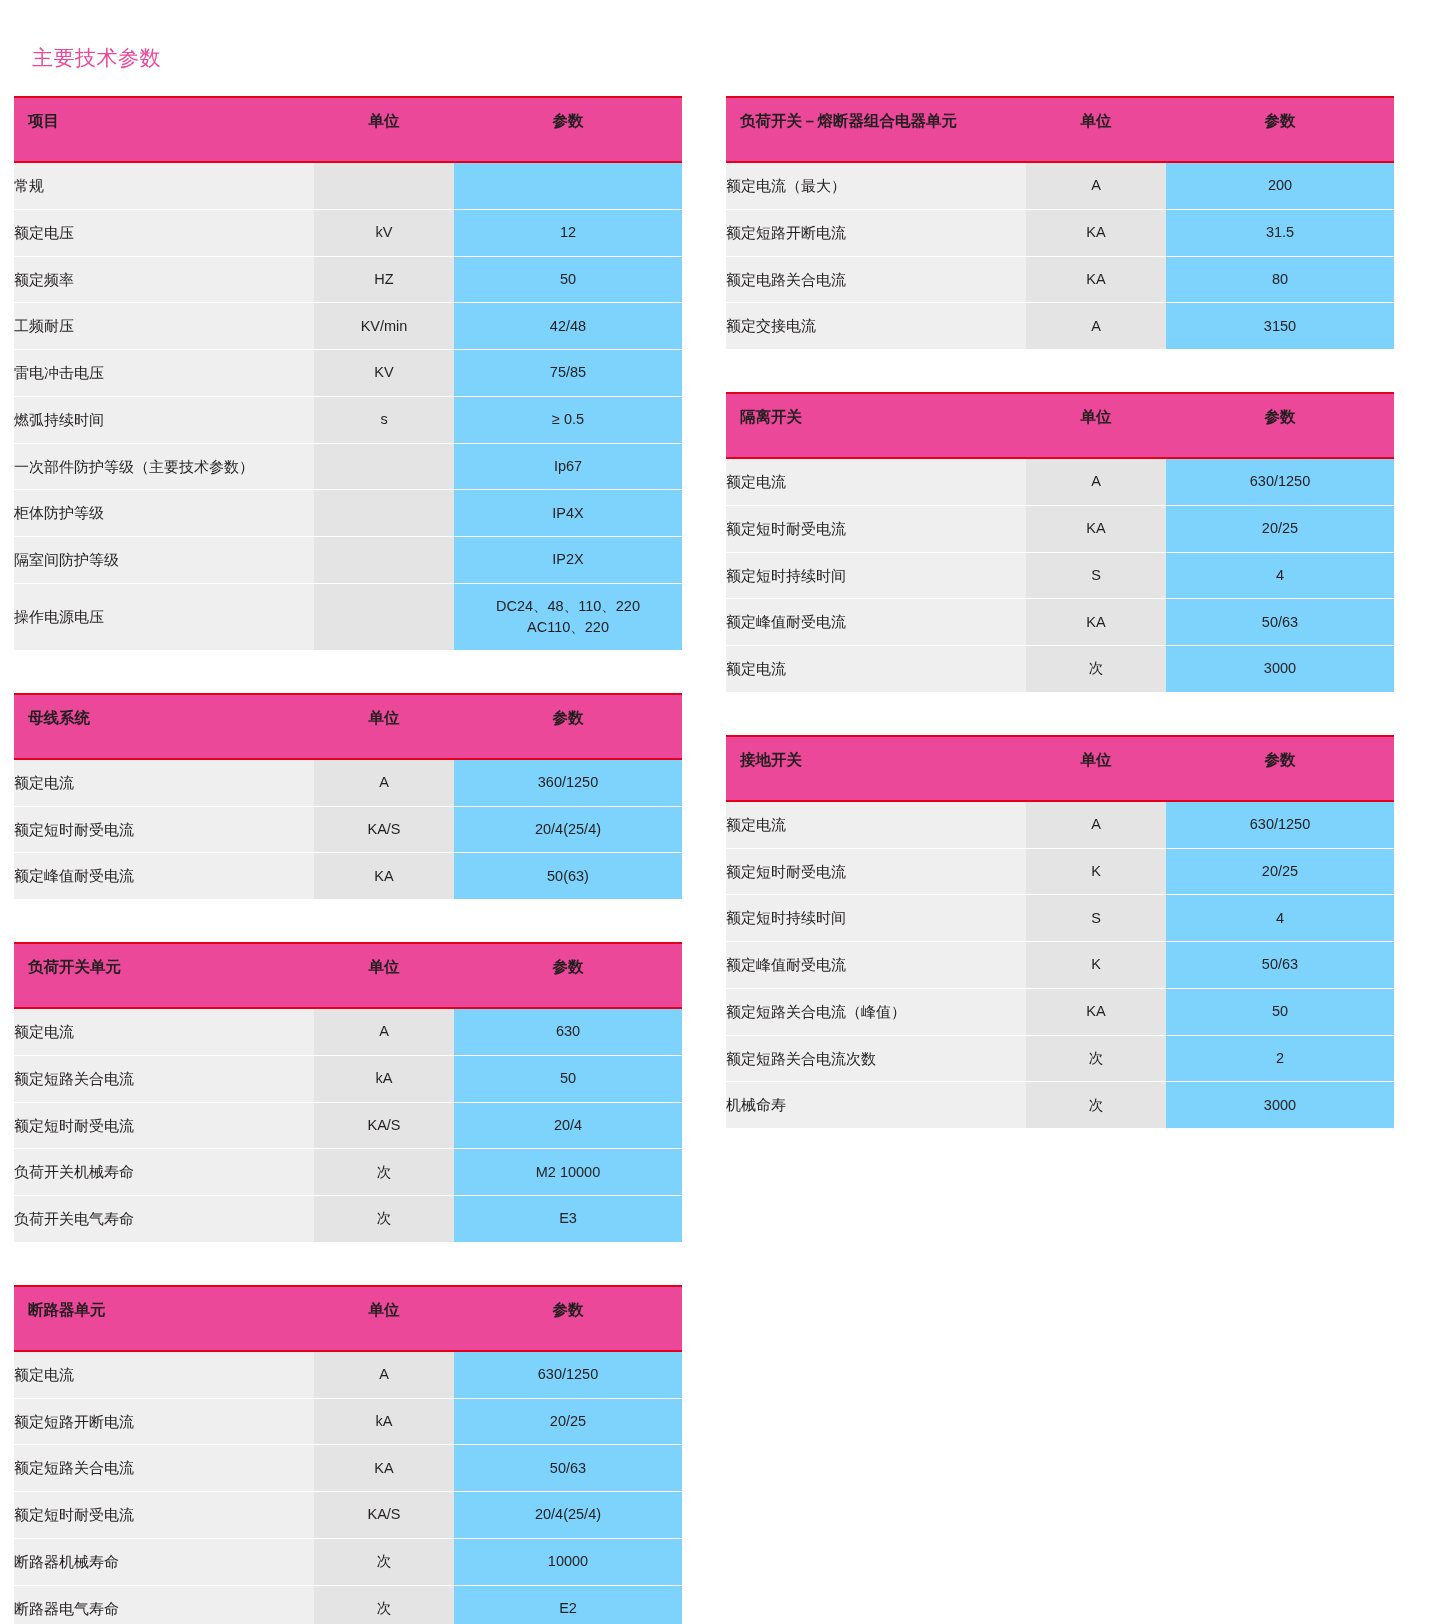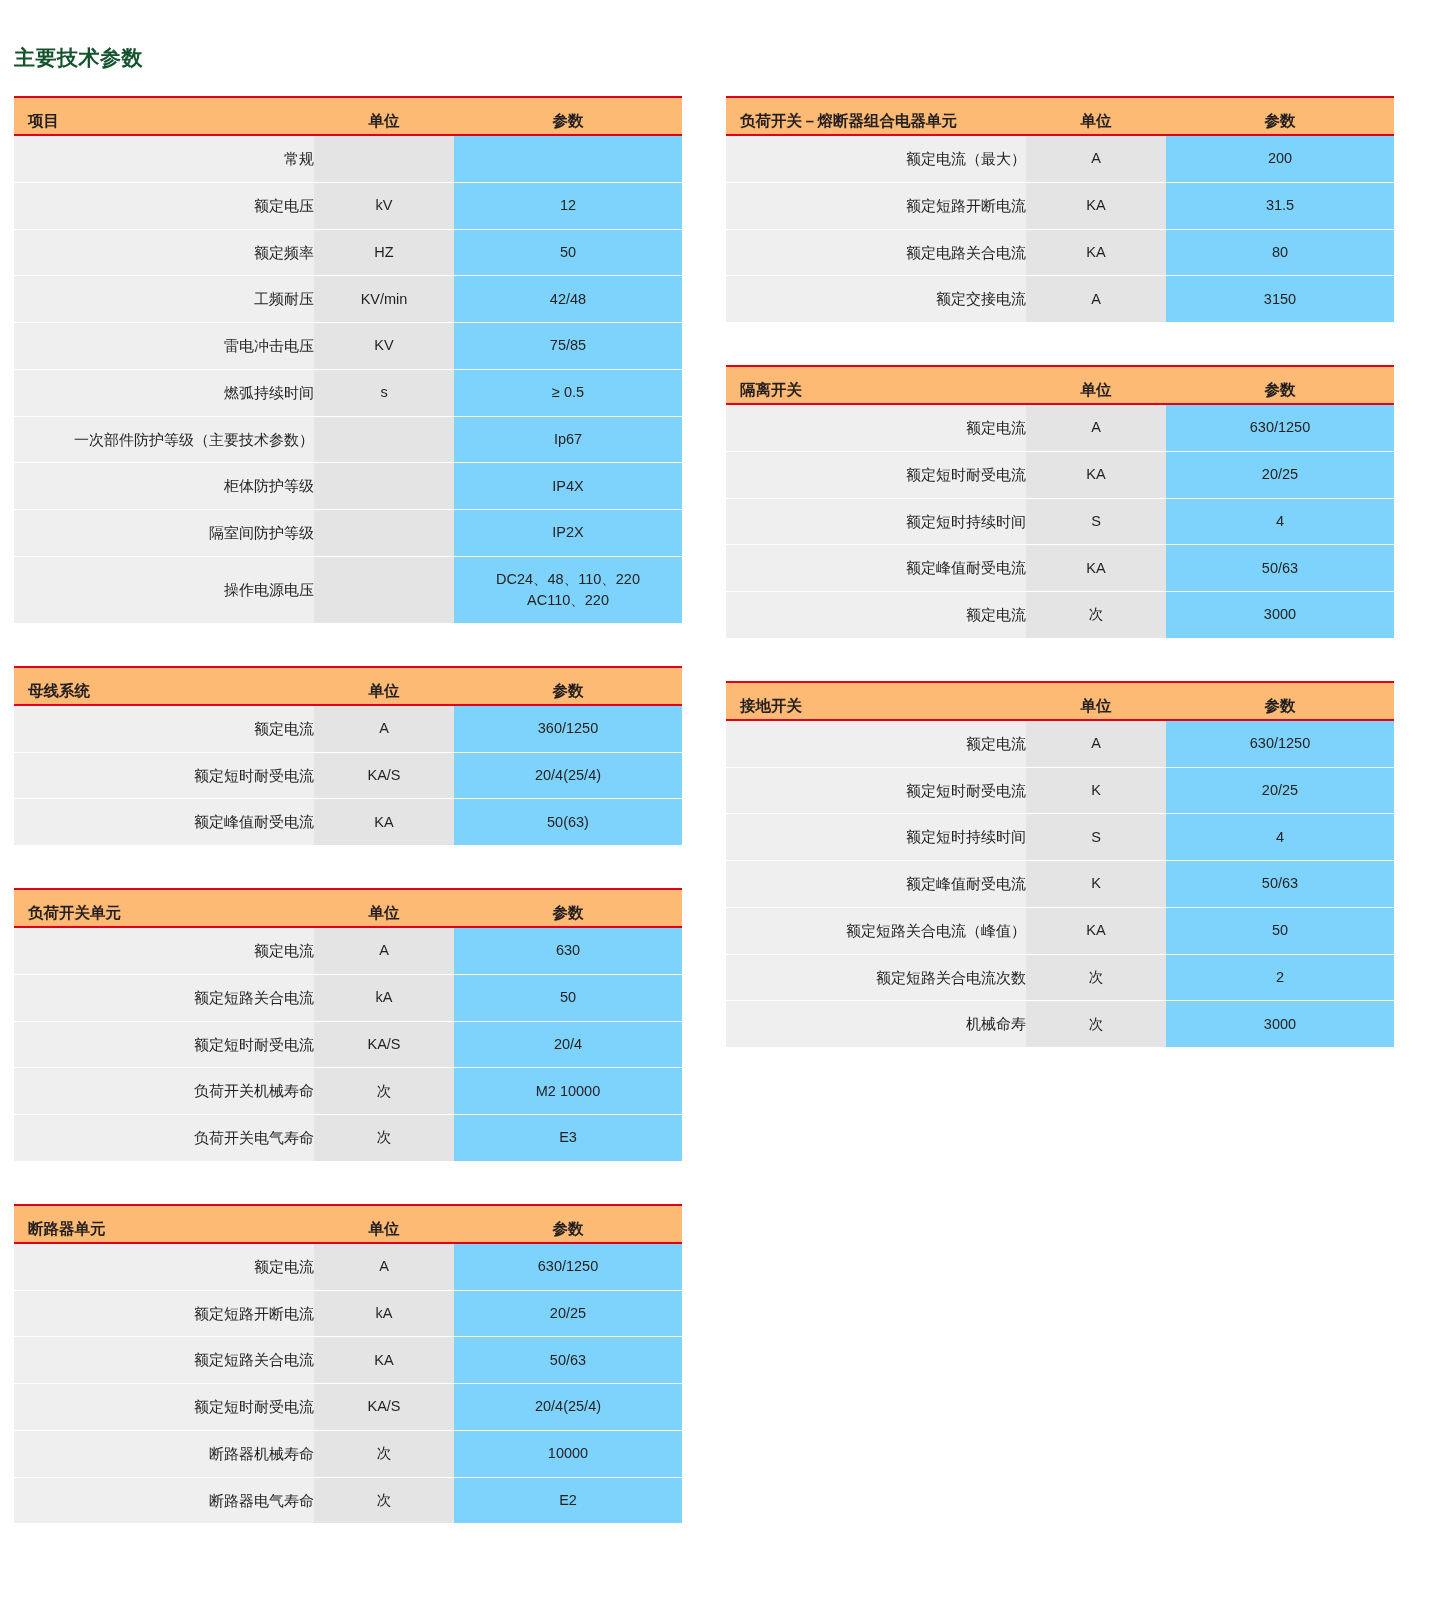--- a/index.html
+++ b/index.html
@@ -16,25 +16,25 @@
   }
   .page {
     position: relative;
     width: 1440px;
     min-height: 1624px;
     box-sizing: border-box;
     padding: 0;
   }
   .page-title {
     position: absolute;
-    left: 14px;
+    left: 32px;
     top: 44px;
     font-size: 21px;
-    font-weight: 700;
-    color: #14532d;
+    font-weight: 400;
+    color: #ec4899;
     letter-spacing: 0.5px;
   }
   .columns {
     position: absolute;
     left: 0;
     top: 96px;
     width: 1440px;
     display: flex;
     gap: 44px;
     padding: 0 14px;
@@ -52,41 +52,40 @@
   }
   table.param:last-child { margin-bottom: 0; }
   table.param col.c-item { width: 300px; }
   table.param col.c-unit { width: 140px; }
   table.param col.c-val  { width: 228px; }
 
   table.param thead th {
     font-size: 15.5px;
     font-weight: 700;
     color: #231f20;
-    padding: 13px 0 2px 0;
+    padding: 13px 0 29px 0;
     border-top: 2px solid #e3001b;
     border-bottom: 2px solid #e3001b;
     text-align: center;
-    background: #fdba74;
+    background: #ec4899;
   }
   table.param thead th.item {
     text-align: left;
     padding-left: 14px;
   }
   table.param tbody td {
     font-size: 14.5px;
     color: #231f20;
     padding: 12px 0;
     text-align: center;
     border-bottom: 1px solid #ffffff;
     line-height: 1.45;
   }
   table.param tbody td.item {
-    text-align: right;
-    padding-left: 14px;
+    text-align: left;
     background: #efefef;
     font-size: 15px;
   }
   table.param tbody td.unit {
     background: #e4e4e4;
   }
   table.param tbody td.val {
     background: #7dd3fc;
   }
   table.param tbody tr td.item { font-weight: 400; }

